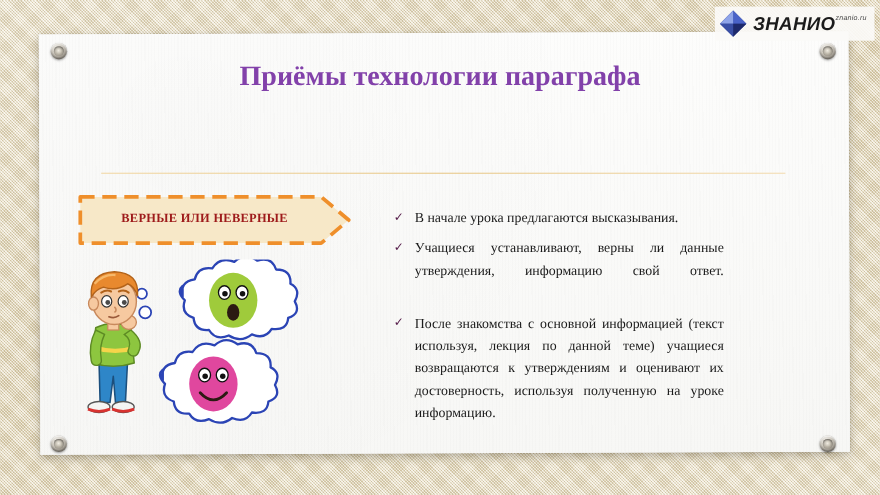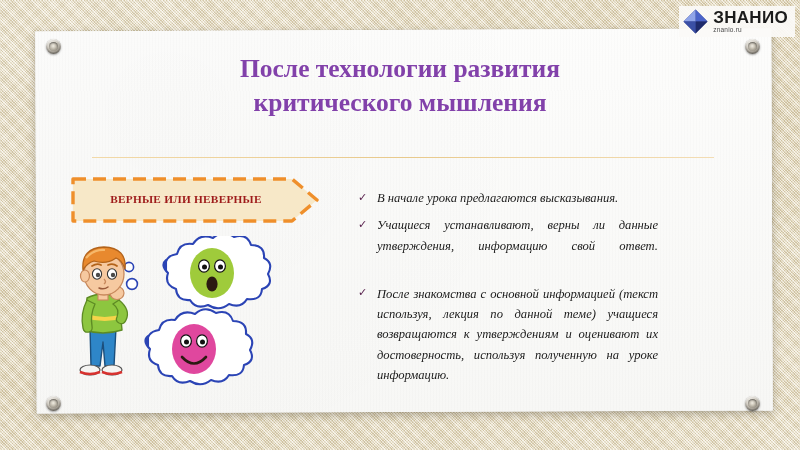--- a/index.html
+++ b/index.html
@@ -109,21 +109,21 @@
     right: 5px;
     top: 6px;
     display: flex;
     align-items: center;
     gap: 5px;
     padding: 3px 7px 3px 4px;
     background: rgba(251,250,247,0.93);
     z-index: 9;
   }
   #logo-mark { width: 25px; height: 25px; display: block; flex: none; }
-  #logo-text-wrap { display: flex; flex-direction: column; line-height: 1; }
+  #logo-text-wrap { display: flex; flex-direction: row; line-height: 1; font-style: italic; }
   #logo-word {
     font-family: "Liberation Sans", sans-serif;
     font-weight: bold;
     font-size: 17px;
     letter-spacing: 0.3px;
     color: #1b1b1b;
   }
   #logo-url {
     font-family: "Liberation Sans", sans-serif;
     font-size: 6.5px;
@@ -221,21 +221,21 @@
   .bullet:last-child { margin-bottom: 0; }
   .bullet .tick {
     position: absolute;
     left: 0;
     top: 0.5px;
     font-size: 11px;
     line-height: 1.62;
     color: #58204c;
     font-family: "DejaVu Sans", sans-serif;
   }
-  .bullet .btext { display: block; font-style: italic; }
+  .bullet .btext { display: block; }
   .bullet .btext::after {
     content: "";
     display: inline-block;
     width: 100%;
   }
   .bullet.nolast .btext::after { width: 0; }
 </style>
 </head>
 <body>
 
@@ -258,22 +258,21 @@
         <polygon points="16,84 50,50 84,84" fill="#3A4FA5"></polygon>
       </g>
     </svg>
     <span id="logo-text-wrap">
       <span id="logo-word">ЗНАНИО</span>
       <span id="logo-url">znanio.ru</span>
     </span>
   </div>
 
   <div id="title">
-    <span class="tline">После технологии развития</span>
-    <span class="tline">критического мышления</span>
+    <span class="tline">Приёмы технологии параграфа</span>
   </div>
 
   <div id="divider"></div>
 
   <div id="banner">
     <svg viewBox="0 0 250 48" preserveAspectRatio="none">
       <polygon points="3,3 222,3 247,24 222,45 3,45" fill="#F7E8C8" stroke="#EF8F2B" stroke-width="3.4" stroke-dasharray="13 7" stroke-linejoin="round"></polygon>
     </svg>
     <div id="banner-text">
       <span>ВЕРНЫЕ ИЛИ НЕВЕРНЫЕ</span>

